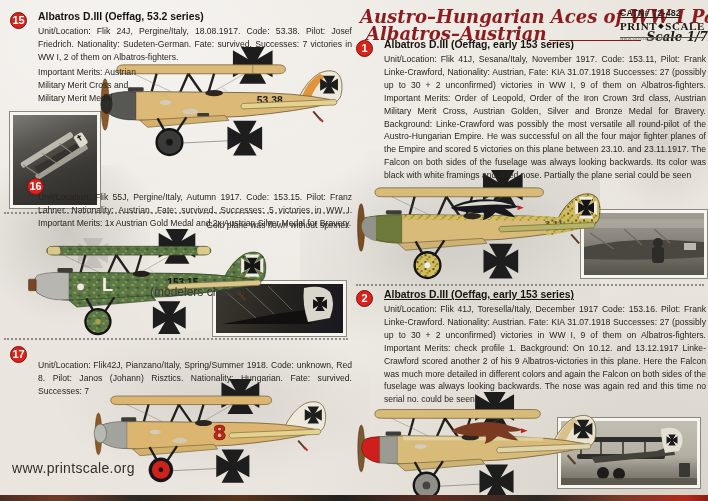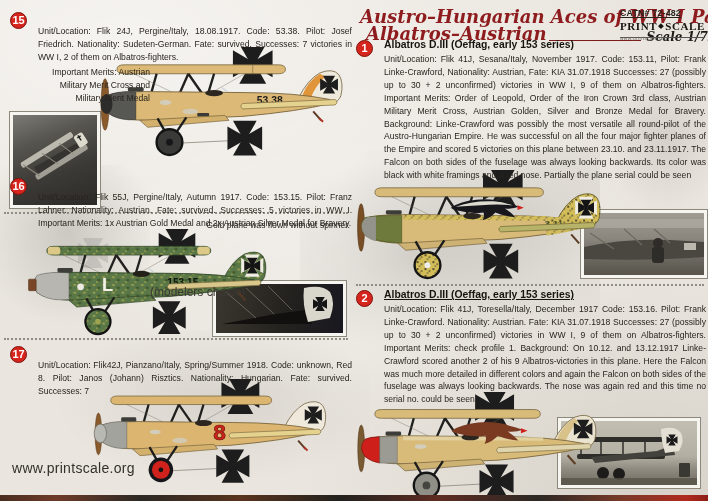--- a/index.html
+++ b/index.html
@@ -10,21 +10,21 @@
       radial-gradient(90% 80% at 92% 96%, rgba(140,128,110,.20), rgba(140,128,110,0) 55%),
       radial-gradient(60% 50% at 50% 50%, rgba(255,255,255,.25), rgba(255,255,255,0) 70%),
       #eae6df;
     font-family:"Liberation Sans",sans-serif;color:#26221d}
   .abs{position:absolute}
   .badge{width:17px;height:17px;border-radius:50%;background:#d6251c;border:1px solid #7e120c;
     color:#fff;font-weight:bold;font-size:11px;line-height:15px;text-align:center;z-index:4}
   .sec-title{font-size:10.4px;font-weight:bold;color:#17140f;z-index:3}
   .u{text-decoration:underline}
   .body{font-size:8.6px;line-height:12.9px;color:#28241e;z-index:3;text-align:justify}
-  .body.narrow{text-align:right}
+  .body.narrow{text-align:left}
   .bb{font-weight:normal}
   .divider{height:0;border-top:2px dotted #8f8c84;z-index:1}
   .plane{position:absolute;z-index:2}
   .photo{position:absolute;border:3px solid #f7f5f0;box-shadow:0 0 0 1px #8d887c;z-index:1;overflow:hidden}
   .ghost{position:absolute;z-index:0;pointer-events:none}
   .title-main{font-family:"DejaVu Serif",serif;font-style:italic;font-weight:bold;font-size:18px;color:#8e1c1e;z-index:3;white-space:nowrap}
   .title-row{display:flex;align-items:flex-end;z-index:3}
   .title-line{border-bottom:1.4px solid #7c1b1b;width:92px;margin:0 6px 3px 2px}
   .scale-label{font-family:"DejaVu Serif",serif;font-style:italic;font-weight:bold;font-size:12px;color:#1c1a16;white-space:nowrap}
   .catn{font-size:8.8px;font-weight:bold;text-decoration:underline;color:#26231e;letter-spacing:.2px;z-index:3}
@@ -87,20 +87,21 @@
     <span class="title-line"></span>
     <span class="scale-label">Scale 1/72</span>
   </div>
   <div class="abs catn" style="left:620px;top:8px">CATN# 72-482</div>
   <div class="abs brand" style="left:620px;top:20px">
     <span>PRINT</span><span class="dia">◆</span><span>SCALE</span>
   </div>
   <div class="abs brand-url" style="left:620px;top:36px">www.printscale.org</div>
 
   <div class="abs badge" style="left:10px;top:12px">15</div>
+  <div class="abs sec-title" style="left:38px;top:11px">Albatros D.III (Oeffag, 53.2 series)</div>
   <div class="abs body" style="left:38px;top:25px;width:314px"><span class="bb">Unit/Location:</span><span> Flik 24J, Pergine/Italy, 18.08.1917. </span><span class="bb">Code:</span><span> 53.38. </span><span class="bb">Pilot:</span><span> Josef Friedrich. </span><span class="bb">Nationality:</span><span> Sudeten-German. </span><span class="bb">Fate:</span><span> survived. </span><span class="bb">Successes:</span><span> 7 victories in WW I, 2 of them on Albatros-fighters.</span></div>
   <div class="abs body narrow" style="left:38px;top:66px;width:112px"><span class="bb">Important Merits:</span><span> Austrian Military Merit Cross and Military Merit Medal</span></div>
 
   <svg class="plane" style="left:94px;top:47px" width="258" height="111" viewBox="0 0 260 112">
     <use href="#icross" xlink:href="#icross" transform="translate(160,17) scale(0.40)" fill="#1d1d1d"></use>
     <ellipse cx="11" cy="58" rx="4" ry="26" fill="#8a5a2a" stroke="#5c3a1a" stroke-width="0.6"></ellipse>
     <path d="M30,18 L186,18 Q193,18 193,22.5 Q193,27 186,27 L30,27 Q23,27 23,22.5 Q23,18 30,18 Z" fill="#dcb976" stroke="#74643f" stroke-width="0.8"></path>
     <path d="M160,18 L160,27" stroke="#74643f" stroke-width="0.6"></path>
     <path d="M95,27 L84,52 M95,27 L111,50 M121,27 L114,50 M58,45 L63,27" stroke="#20201e" stroke-width="2.4" fill="none"></path>
     <path d="M40,27 L92,52 M152,27 L113,49" stroke="#6b6554" stroke-width="0.6" opacity=".65"></path>
@@ -136,21 +137,21 @@
         <path d="M-22,-4 L30,-2 L35,0 L30,3 L-22,4 Z" fill="#34332f"></path>
         <rect x="27" y="-9" width="10" height="13" rx="2" fill="#dedbce"></rect>
         <path d="M30,-6 h4 M32,-8 v6" stroke="#222" stroke-width="1.4"></path>
         <path d="M-30,-12 L-22,6 M-8,-12 L0,6 M12,-11 L18,5" stroke="#8b887d" stroke-width="1"></path>
       </g>
     </svg>
   </div>
 
   <div class="abs divider" style="left:4px;top:212px;width:344px"></div>
 
-  <div class="abs badge" style="left:10px;top:178px">16</div>
+  <div class="abs badge" style="left:27px;top:178px">16</div>
   <div class="abs body" style="left:38px;top:191px;width:314px"><span class="bb">Unit/Location:</span><span> Flik 55J, Pergine/Italy, Autumn 1917. </span><span class="bb">Code:</span><span> 153.15. </span><span class="bb">Pilot:</span><span> Franz Lahner. </span><span class="bb">Nationality:</span><span> Austrian. </span><span class="bb">Fate:</span><span> survived. </span><span class="bb">Successes:</span><span> 5 victories in WW I. </span><span class="bb">Important Merits:</span><span> 1x Austrian Gold Medal and 2x Austrian Silver Medal for Bravery.</span></div>
   <div class="abs body spin-note" style="left:178px;top:219px;width:172px">Gold plane was flown without spinner.</div>
 
   <svg class="plane" style="left:24px;top:229px" width="252" height="108" viewBox="0 0 260 112">
     <use href="#icross" xlink:href="#icross" transform="translate(158,17) scale(0.38)" fill="#1d1d1d"></use>
     <path d="M30,18 L186,18 Q193,18 193,22.5 Q193,27 186,27 L30,27 Q23,27 23,22.5 Q23,18 30,18 Z" fill="url(#mottleG)" stroke="#35492a" stroke-width="0.8"></path>
     <rect x="24" y="18.5" width="13" height="8" rx="3" fill="#dcc887"></rect>
     <rect x="179" y="18.5" width="13" height="8" rx="3" fill="#dcc887"></rect>
     <path d="M95,27 L84,52 M95,27 L111,50 M121,27 L114,50 M58,45 L63,27" stroke="#20201e" stroke-width="2.4" fill="none"></path>
     <path d="M40,27 L92,52 M152,27 L113,49" stroke="#6b6554" stroke-width="0.6" opacity=".65"></path>

